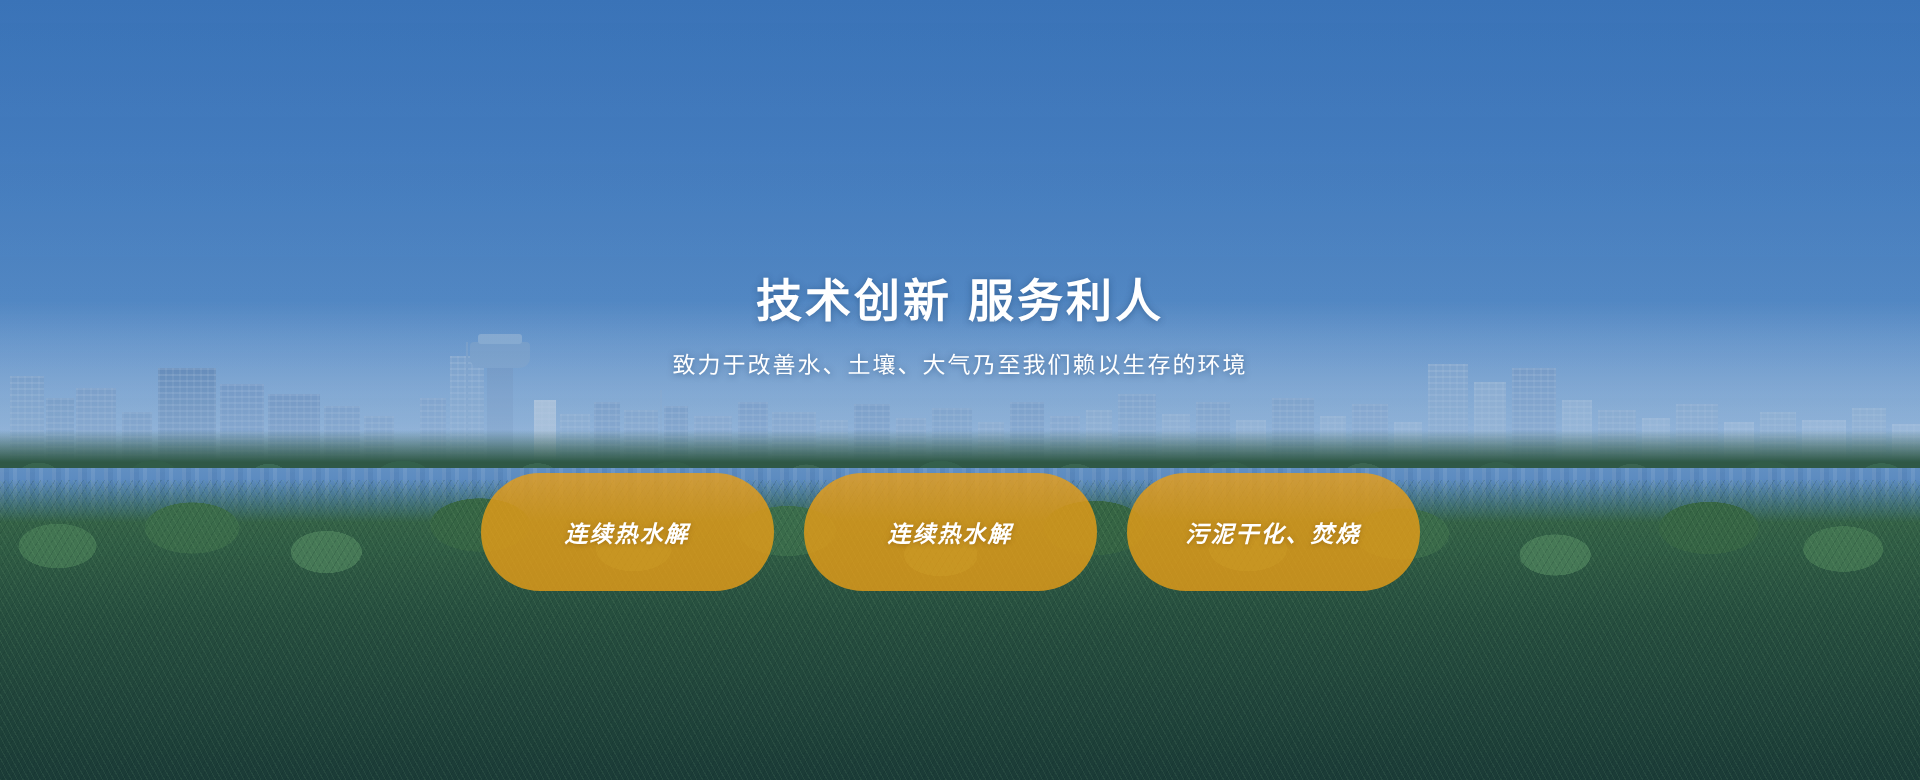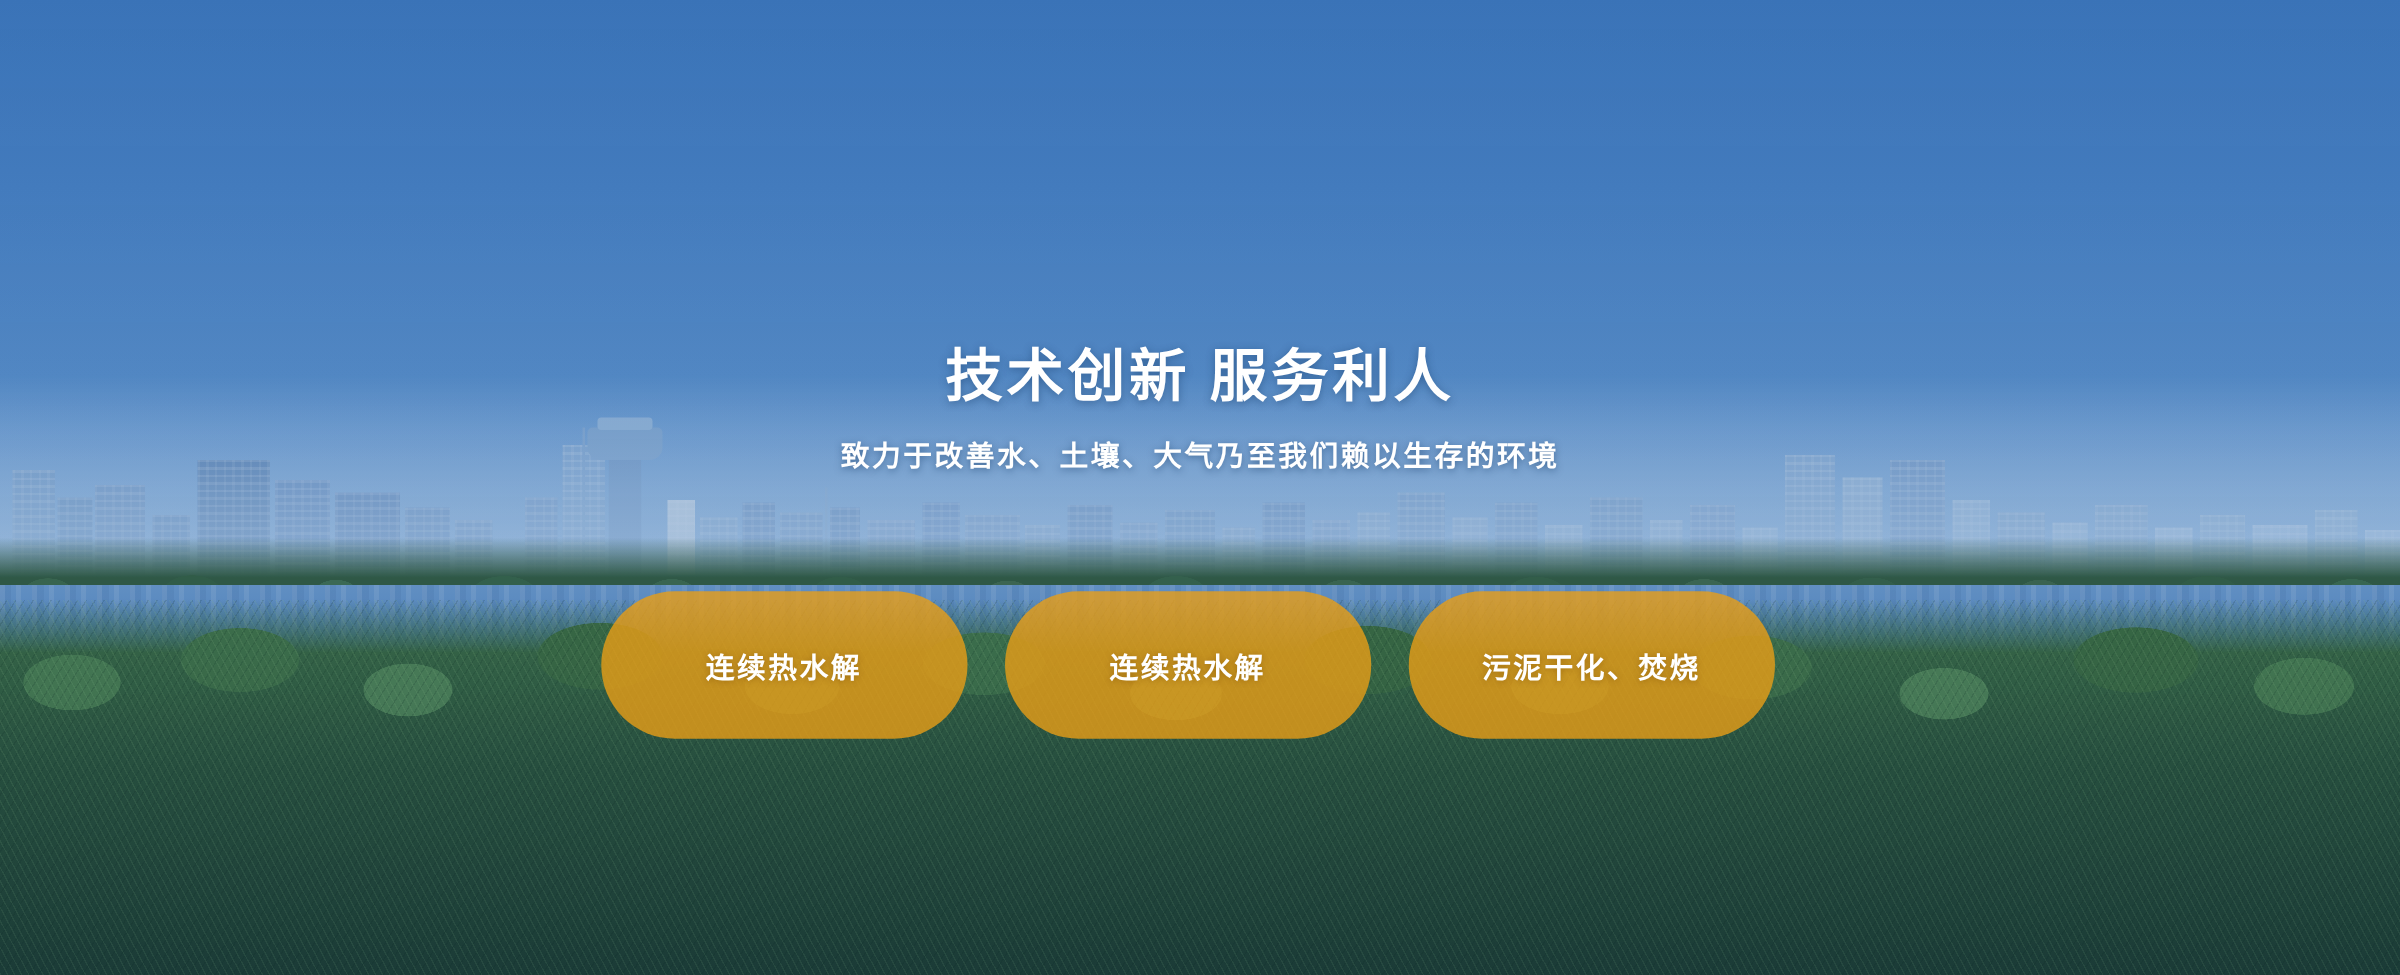--- a/index.html
+++ b/index.html
@@ -105,28 +105,28 @@
     mix-blend-mode:multiply;
   }
 
   
   .copy{position:absolute;left:0;top:262px;width:1920px;text-align:center;margin-top:11px;}
   .title{
     font-size:46px;font-weight:bold;color:#ffffff;letter-spacing:3px;
     line-height:1.22;text-shadow:0 1px 7px rgba(20,55,100,.45);
   }
   .subtitle{
-    margin-top:20px;font-size:23px;font-weight:bold;color:#ffffff;letter-spacing:2px;
+    margin-top:20px;font-size:23px;font-weight:normal;color:#ffffff;letter-spacing:2px;
     line-height:1.4;text-shadow:0 1px 6px rgba(20,55,100,.5);
   }
 
   
   .pills{
     position:absolute;left:0;top:473px;width:1900px;
-    display:flex;justify-content:center;align-items:flex-start;gap:30px;
+    display:flex;justify-content:center;align-items:flex-start;gap:30px;font-style:italic;
   }
   .pill{
     width:293px;height:118px;border-radius:59px;
     background:rgba(233,157,23,.80);
     display:flex;align-items:center;justify-content:center;
     color:#ffffff;font-size:23px;font-weight:bold;letter-spacing:2px;
     text-shadow:0 1px 5px rgba(120,70,5,.45);
     cursor:pointer;user-select:none;
   }
 </style>

